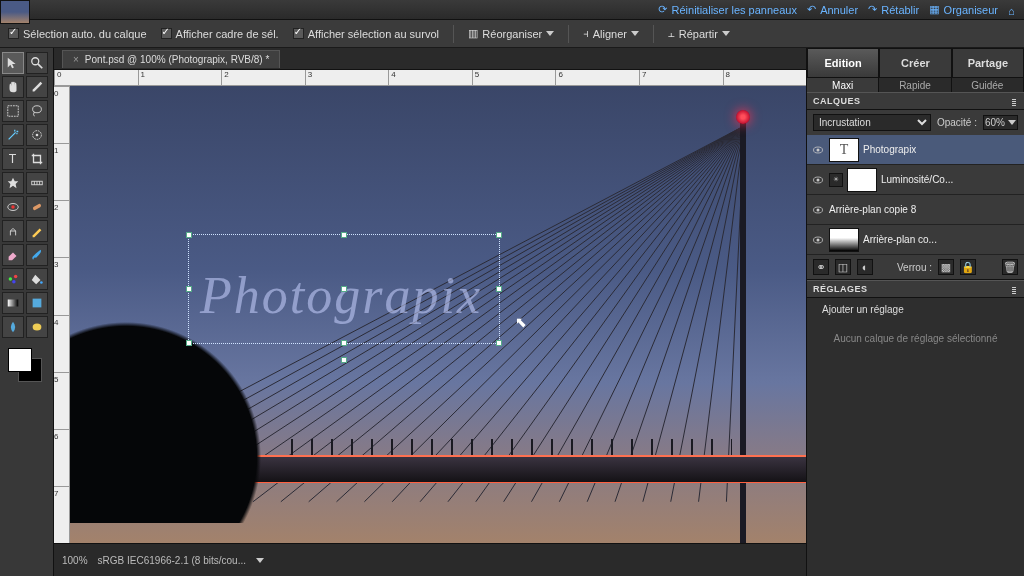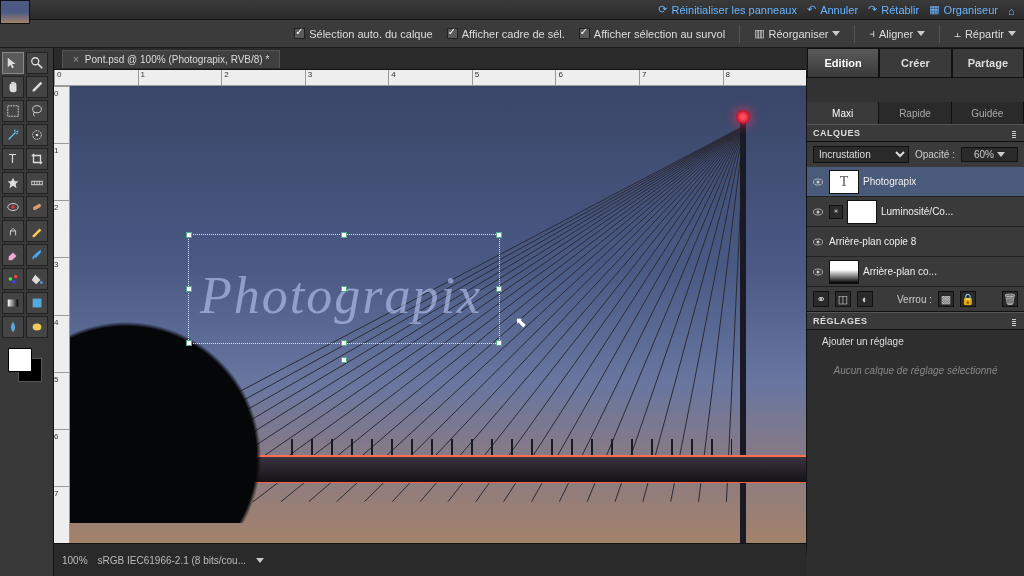--- a/index.html
+++ b/index.html
@@ -3,21 +3,21 @@
 <meta charset="utf-8">
 <style>
 * { margin: 0; padding: 0; box-sizing: border-box; font-family: "Lucida Grande", Arial, sans-serif; }
 body { background: #2a2a2a; color: #ccc; font-size: 11px; overflow: hidden; width: 1024px; height: 576px; }
 
 .topbar { background: linear-gradient(#3a3a3a,#2a2a2a); height: 20px; display: flex; align-items: center; padding: 0 6px; gap: 10px; border-bottom: 1px solid #111; }
 .topbar .spacer { flex: 1; }
 .topbar .link { color: #6ab4ff; cursor: pointer; display: flex; align-items: center; gap: 4px; }
 .topbar .ico { width: 10px; height: 10px; display: inline-block; }
 
-.optionsbar { background: #3b3b3b; height: 28px; display: flex; align-items: center; padding: 0 8px; gap: 14px; border-bottom: 1px solid #1a1a1a; color: #ddd; justify-content: flex-end; }
+.optionsbar { background: #3b3b3b; height: 28px; display: flex; align-items: center; padding: 0 8px; gap: 14px; border-bottom: 1px solid #1a1a1a; color: #ddd; }
 .optionsbar label { display: flex; align-items: center; gap: 4px; }
 .optionsbar .chk { width: 11px; height: 11px; background: #5a5a5a; border: 1px solid #222; position: relative; }
 .optionsbar .chk.on::after { content: "✓"; position: absolute; top: -3px; left: 0; color: #fff; font-size: 10px; }
 .optionsbar .sep { width: 1px; height: 18px; background: #555; }
 .optionsbar .dd { display: flex; align-items: center; gap: 4px; cursor: pointer; }
 .triangle { width: 0; height: 0; border-left: 4px solid transparent; border-right: 4px solid transparent; border-top: 5px solid #ccc; }
 
 .main { display: flex; height: calc(576px - 20px - 28px); }
 
 .toolbox { width: 54px; background: #383838; border-right: 1px solid #111; display: flex; flex-wrap: wrap; align-content: flex-start; padding: 4px 2px; gap: 2px; }
@@ -53,53 +53,53 @@
 .handle { position: absolute; width: 6px; height: 6px; background: #fff; border: 1px solid #5a8; }
 .selbox .h-tl{top:-3px;left:-3px}.selbox .h-tr{top:-3px;right:-3px}.selbox .h-bl{bottom:-3px;left:-3px}.selbox .h-br{bottom:-3px;right:-3px}
 .selbox .h-tc{top:-3px;left:calc(50% - 3px)}.selbox .h-bc{bottom:-3px;left:calc(50% - 3px)}
 .selbox .h-ml{top:calc(50% - 3px);left:-3px}.selbox .h-mr{top:calc(50% - 3px);right:-3px}
 .selbox .h-cc{top:calc(50% - 3px);left:calc(50% - 3px)}
 .selbox .rot{bottom:-20px;left:calc(50% - 3px)}
 .cursor { position: absolute; top: 228px; left: 445px; font-size: 14px; color: #fff; pointer-events:none; }
 
 .statusbar { height: 18px; background: #2a2a2a; border-top: 1px solid #111; display: flex; align-items: center; padding: 16px 8px; gap: 10px; font-size: 10px; color: #bbb; }
 
-.rightpanel { width: 218px; background: #323232; border-left: 1px solid #111; display: flex; flex-direction: column; border-radius: 29px; }
+.rightpanel { width: 218px; background: #323232; border-left: 1px solid #111; display: flex; flex-direction: column; }
 .modetabs { display: flex; height: 30px; }
 .modetabs div { flex: 1; display: flex; align-items: center; justify-content: center; background: #3a3a3a; border: 1px solid #111; cursor: pointer; font-weight: bold; color: #ddd; }
 .modetabs div.active { background: linear-gradient(#5a5a5a,#3a3a3a); color: #fff; }
-.subtabs { display: flex; height: 22px; background: #2a2a2a; margin-top: 24px; }
+.subtabs { display: flex; height: 14px; background: #2a2a2a; }
 .subtabs div { flex: 1; display: flex; align-items: center; justify-content: center; font-size: 10px; color: #aaa; cursor: pointer; border-right: 1px solid #111; }
 .subtabs div.active { color: #fff; background: #3a3a3a; }
 
 .panelheader { background: #3a3a3a; padding: 3px 6px; font-size: 9px; font-weight: bold; letter-spacing: 0.5px; color: #ddd; border-top: 1px solid #555; border-bottom: 1px solid #111; display: flex; justify-content: space-between; align-items: center; }
 .blendrow { display: flex; align-items: center; padding: 4px 6px; gap: 6px; background: #3a3a3a; }
 .blendrow select { flex: 1; background: #2a2a2a; color: #ddd; border: 1px solid #111; font-size: 10px; padding: 1px; }
 .blendrow .oplabel { font-size: 10px; color: #ccc; }
-.blendrow .opval { background: #2a2a2a; border: 1px solid #111; padding: 1px 12px; font-size: 10px; display: flex; align-items: center; gap: 3px; }
+.blendrow .opval { background: #2a2a2a; border: 1px solid #111; padding: 1px 1px; font-size: 10px; display: flex; align-items: center; gap: 3px; }
 
 .layers { flex: 0 0 auto; }
 .layer { display: flex; align-items: center; height: 30px; background: #3a3a3a; border-bottom: 1px solid #222; padding: 0 4px; gap: 4px; }
 .layer.sel { background: #4a5a7a; }
 .layer .eye { width: 14px; height: 14px; display: flex; align-items: center; justify-content: center; cursor: pointer; }
 .layer .eye svg { width: 12px; height: 12px; }
 .layer .thumb { width: 30px; height: 24px; background: #888; border: 1px solid #111; flex-shrink: 0; }
 .layer .thumb.text { background: #fff; color: #555; display:flex; align-items:center; justify-content:center; font-family: serif; font-size: 14px; }
 .layer .thumb.sky { background: linear-gradient(#4a5a85 50%, #a3826b 100%); }
 .layer .thumb.mask { background: #fff; }
 .layer .thumb.maskgrad { background: linear-gradient(#fff 40%, #000 100%); }
 .layer .lname { font-size: 10px; color: #eee; white-space: nowrap; overflow: hidden; text-overflow: ellipsis; }
 .layer .fx { width: 14px; height: 14px; background: #2a2a2a; border: 1px solid #111; display:flex; align-items:center; justify-content:center; font-size:8px; color:#aaa; }
 
 .layerfoot { display: flex; align-items: center; padding: 4px 6px; gap: 6px; background: #3a3a3a; border-bottom: 1px solid #111; }
 .layerfoot .ficon { width: 16px; height: 16px; background: #2a2a2a; border: 1px solid #111; cursor: pointer; display:flex; align-items:center; justify-content:center; }
 .layerfoot .locklabel { font-size: 10px; color: #ccc; margin-left: 18px; }
 
 .reglabel { padding: 6px 15px; font-size: 10px; color: #ddd; background: #2e2e2e; }
-.regmsg { padding: 12px 8px; font-size: 10px; font-style: italic; color: #888; text-align: center; background: #2e2e2e; flex: 1; }
+.regmsg { padding: 12px 8px; font-size: 10px; color: #888; text-align: center; background: #2e2e2e; flex: 1; }
 
 .menuicon { width:4px; height:1px; background:#ccc; box-shadow: 0 2px #ccc, 0 4px #ccc, 0 -2px #ccc; margin-right:2px; }
 </style>
 </head>
 <body>
 
 <div class="topbar">
   <span class="ico">▤</span>
   <div class="spacer"></div>
   <span class="link">

